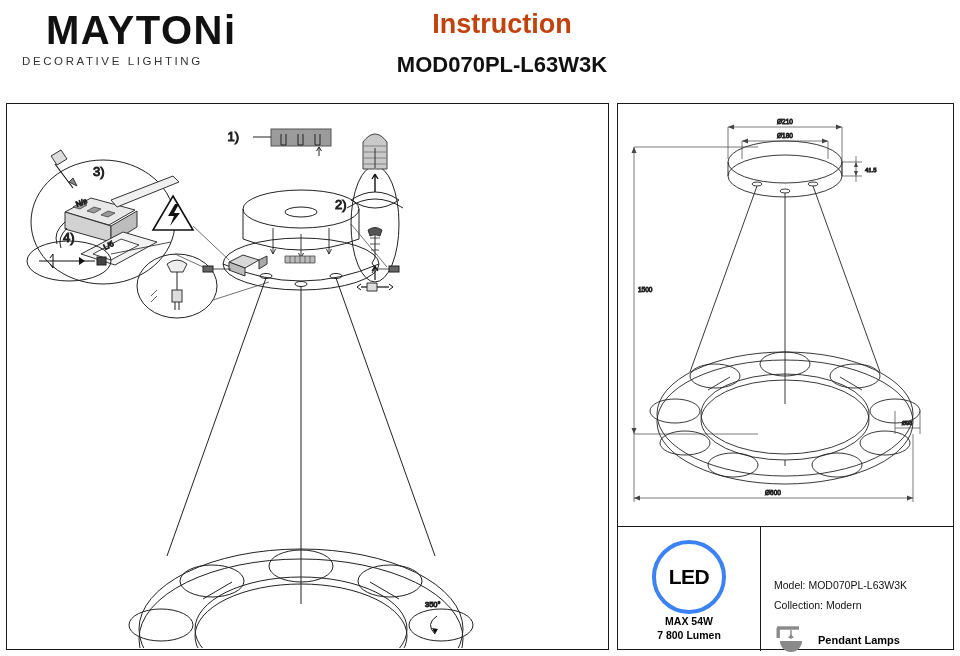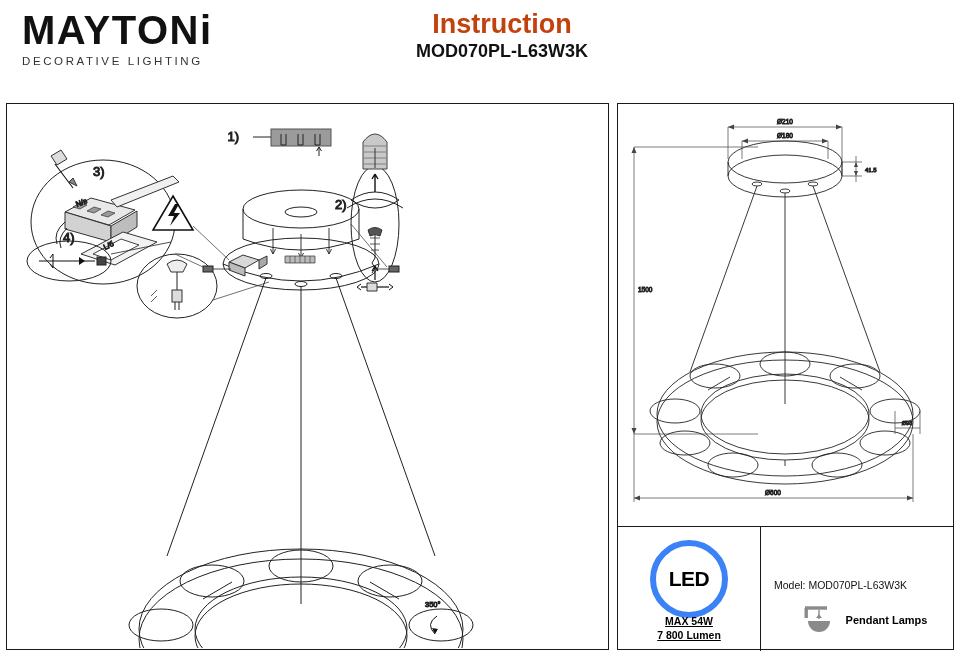--- a/index.html
+++ b/index.html
@@ -2,47 +2,47 @@
 <html><head>
 <meta charset="utf-8">
 <style>
   html,body{margin:0;padding:0;background:#fff;}
   body{width:960px;height:656px;font-family:"Liberation Sans",sans-serif;color:#000;overflow:hidden;}
   .page{position:relative;width:960px;height:656px;background:#fff;}
 
   
   .header{position:absolute;left:0;top:0;width:960px;height:96px;}
   .brand{position:absolute;left:22px;top:8px;width:290px;}
-  .brand-word{font-size:40px;font-weight:700;letter-spacing:1.5px;line-height:44px;color:#111;}
+  .brand-word{font-size:40px;font-weight:700;letter-spacing:1.5px;line-height:44px;color:#111;margin-left:24px;}
   .brand-sub{font-size:11.5px;letter-spacing:2.6px;color:#333;
              width:258px;margin-top:3px;}
   .title-wrap{position:absolute;left:352px;top:8px;width:300px;text-align:center;}
   .doc-title{font-size:27px;font-weight:700;line-height:32px;color:#c2410c;}
-  .doc-model{font-size:18px;font-weight:700;line-height:22px;color:#111;margin-top:0;}
+  .doc-model{font-size:22px;font-weight:700;line-height:22px;color:#111;margin-top:14px;}
 
   
   .frame{position:absolute;border:1.3px solid #1a1a1a;background:#fff;box-sizing:border-box;}
   #left-frame{left:6px;top:103px;width:603px;height:547px;}
   #right-frame{left:617px;top:103px;width:337px;height:547px;}
 
   .divider-h{position:absolute;left:0;top:422px;width:100%;height:0;border-top:1.3px solid #1a1a1a;}
   .divider-v{position:absolute;left:142px;top:422px;width:0;height:125px;border-left:1.3px solid #1a1a1a;}
 
   
   .led-cell{position:absolute;left:0;top:422px;width:142px;height:125px;}
   .led-badge{position:absolute;left:50%;top:14px;transform:translateX(-50%);
-             width:66px;height:66px;border:6px solid #3b82f6;border-radius:50%;
+             width:66px;height:66px;border:4px solid #3b82f6;border-radius:50%;
              display:flex;align-items:center;justify-content:center;text-align:right;}
   .led-text{font-size:21px;font-weight:700;letter-spacing:-0.5px;}
   .led-lines{position:absolute;left:0;top:88px;width:142px;text-align:center;}
-  .led-lines div{font-size:10.5px;font-weight:700;line-height:14px;text-decoration:underline;}
+  .led-lines div{font-size:10.5px;font-weight:700;line-height:14px;}
 
   .info-cell{position:absolute;left:142px;top:422px;width:195px;height:125px;padding:18px 0 0 14px;box-sizing:border-box;margin-top:31px;}
   .info-line{font-size:10.5px;line-height:20px;color:#111;}
-  .type-row{display:flex;align-items:center;margin-top:10px;justify-content:center;}
+  .type-row{display:flex;align-items:center;margin-top:10px;}
   .type-label{font-size:11px;font-weight:700;margin-left:10px;}
 
   svg{display:block;}
   text{font-family:"Liberation Sans",sans-serif;fill:#111;}
 </style>
 </head>
 <body>
 
 <div class="page">
 
@@ -319,20 +319,21 @@
         <span class="led-text">LED</span>
       </div>
       <div class="led-lines">
         <div>MAX 54W</div>
         <div>7 800 Lumen</div>
       </div>
     </div>
 
     <div class="info-cell">
       <div class="info-line">Model: MOD070PL-L63W3K</div>
+      <div class="info-line">Collection: Modern</div>
       <div class="type-row">
         <svg width="34" height="30" viewBox="0 0 34 30">
           <path d="M3 3 h22" stroke="#8a8a8a" stroke-width="3.4" fill="none" stroke-linecap="butt"></path>
           <path d="M4.2 3 v10" stroke="#8a8a8a" stroke-width="3.4" fill="none"></path>
           <line x1="17" y1="5" x2="17" y2="14" stroke="#8a8a8a" stroke-width="1.4"></line>
           <path d="M17 9 l-3 4 h6 z" fill="#8a8a8a" stroke="none"></path>
           <path d="M6 16 h22 a11 11 0 0 1 -22 0 z" fill="#8a8a8a" stroke="none"></path>
         </svg>
         <span class="type-label">Pendant Lamps</span>
       </div>

